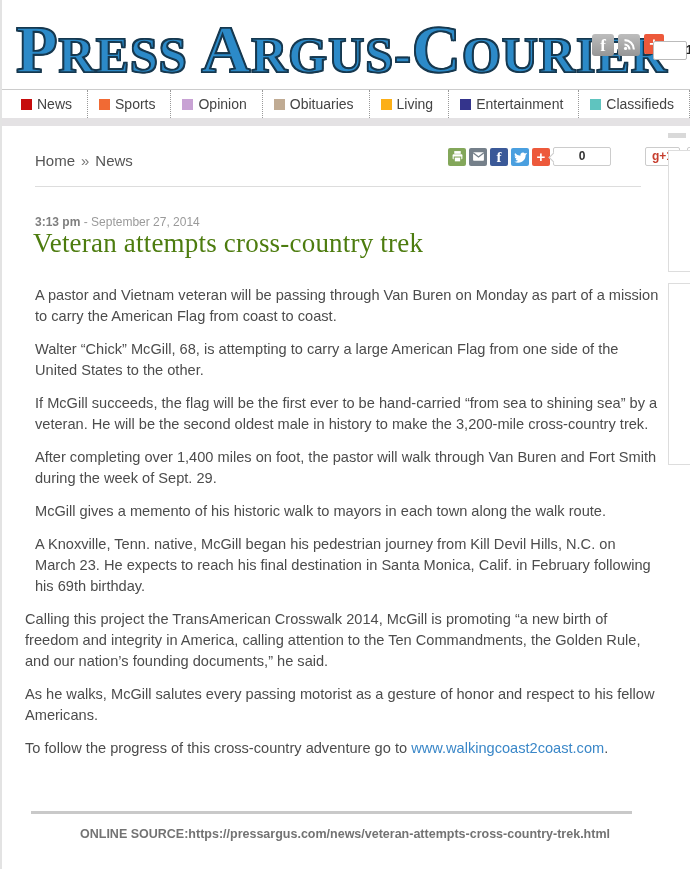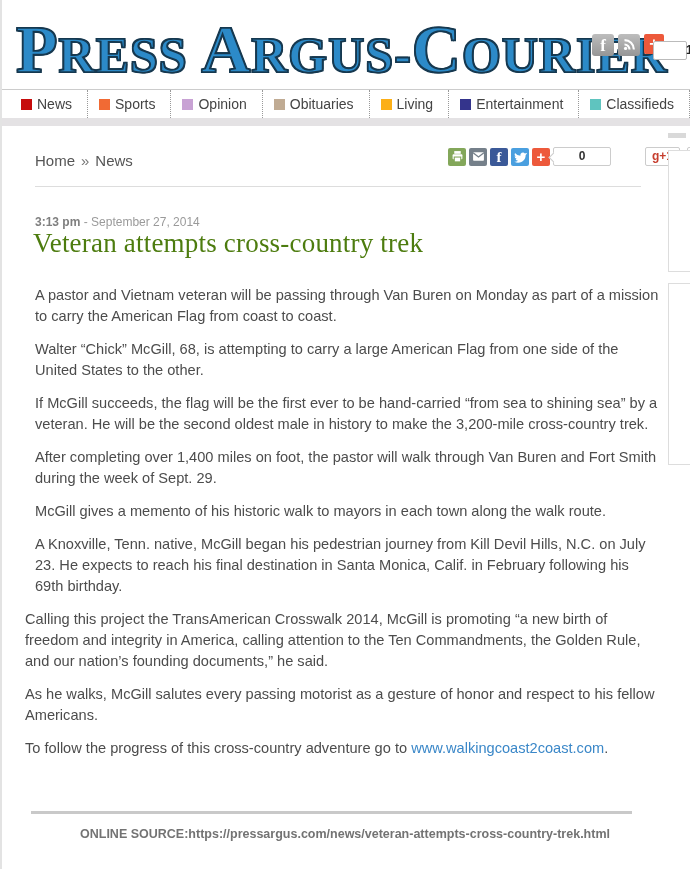--- a/index.html
+++ b/index.html
@@ -179,21 +179,21 @@
   <span class="t">3:13 pm</span><span> - </span><span>September 27, 2014</span>
 </div>
 <h1 class="art-title">Veteran attempts cross-country trek</h1>
 
 <div class="art-body">
   <p>A pastor and Vietnam veteran will be passing through Van Buren on Monday as part of a mission to carry the American Flag from coast to coast.</p>
   <p>Walter “Chick” McGill, 68, is attempting to carry a large American Flag from one side of the United States to the other.</p>
   <p>If McGill succeeds, the flag will be the first ever to be hand-carried “from sea to shining sea” by a veteran. He will be the second oldest male in history to make the 3,200-mile cross-country trek.</p>
   <p>After completing over 1,400 miles on foot, the pastor will walk through Van Buren and Fort Smith during the week of Sept. 29.</p>
   <p>McGill gives a memento of his historic walk to mayors in each town along the walk route.</p>
-  <p>A Knoxville, Tenn. native, McGill began his pedestrian journey from Kill Devil Hills, N.C. on July 23. He expects to reach his final destination in Santa Monica, Calif. in February following his 69th birthday.</p>
+  <p>A Knoxville, Tenn. native, McGill began his pedestrian journey from Kill Devil Hills, N.C. on March 23. He expects to reach his final destination in Santa Monica, Calif. in February following his 69th birthday.</p>
   <p class="outdent">Calling this project the TransAmerican Crosswalk 2014, McGill is promoting “a new birth of freedom and integrity in America, calling attention to the Ten Commandments, the Golden Rule, and our nation’s founding documents,” he said.</p>
   <p class="outdent">As he walks, McGill salutes every passing motorist as a gesture of honor and respect to his fellow Americans.</p>
   <p class="outdent">
     <span>To follow the progress of this cross-country adventure go to </span><a class="art-link">www.walkingcoast2coast.com</a><span>.</span>
   </p>
 </div>
 
 <div class="bottom-rule"></div>
 <div class="source-line">ONLINE SOURCE:https://pressargus.com/news/veteran-attempts-cross-country-trek.html</div>
 

